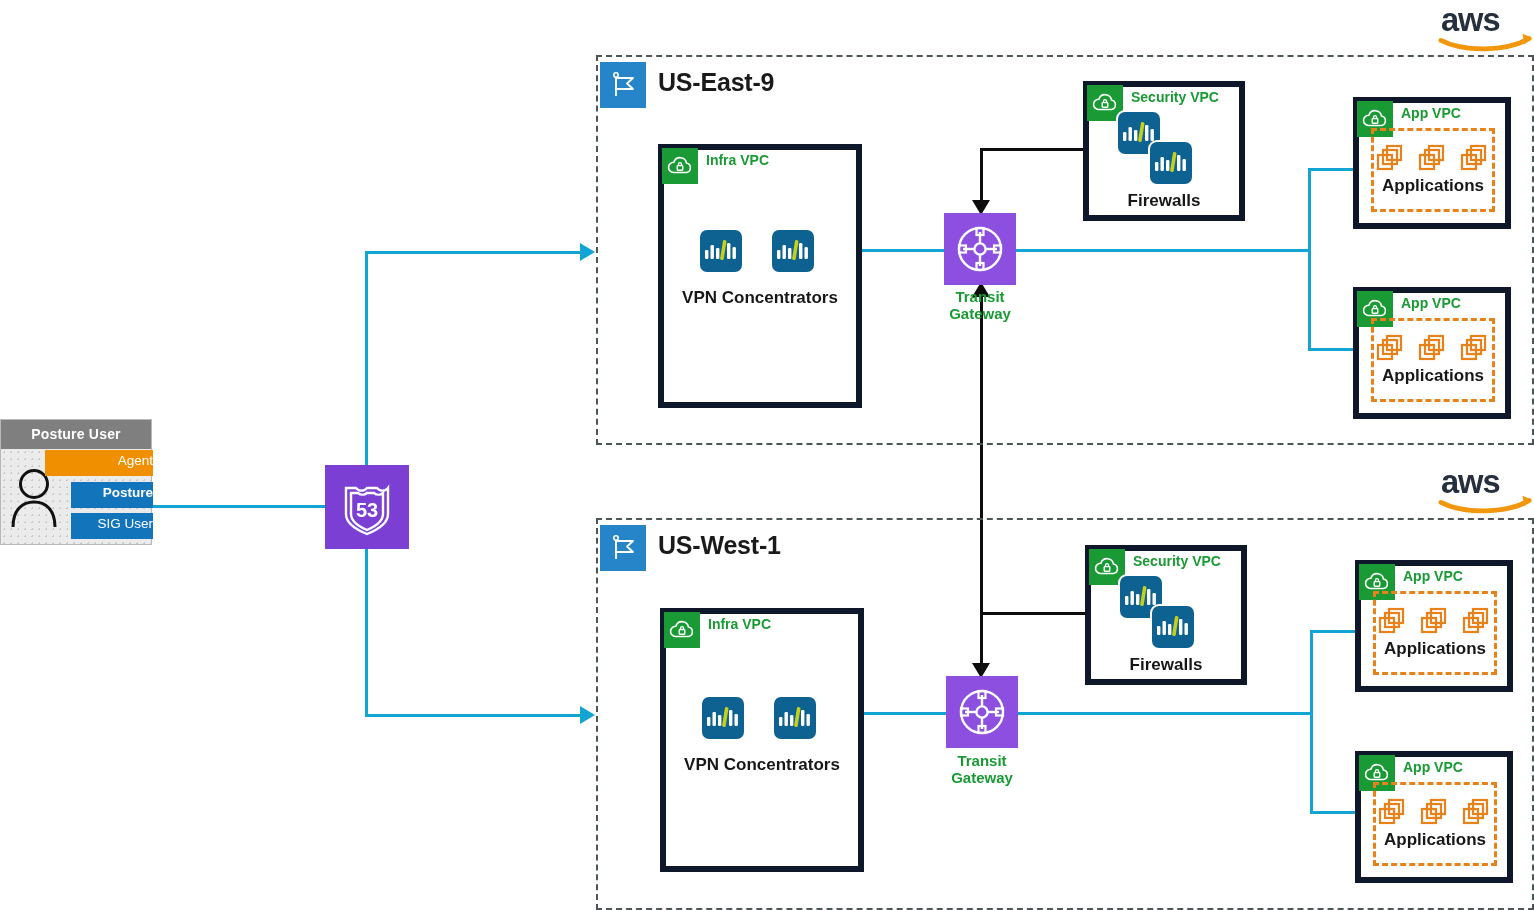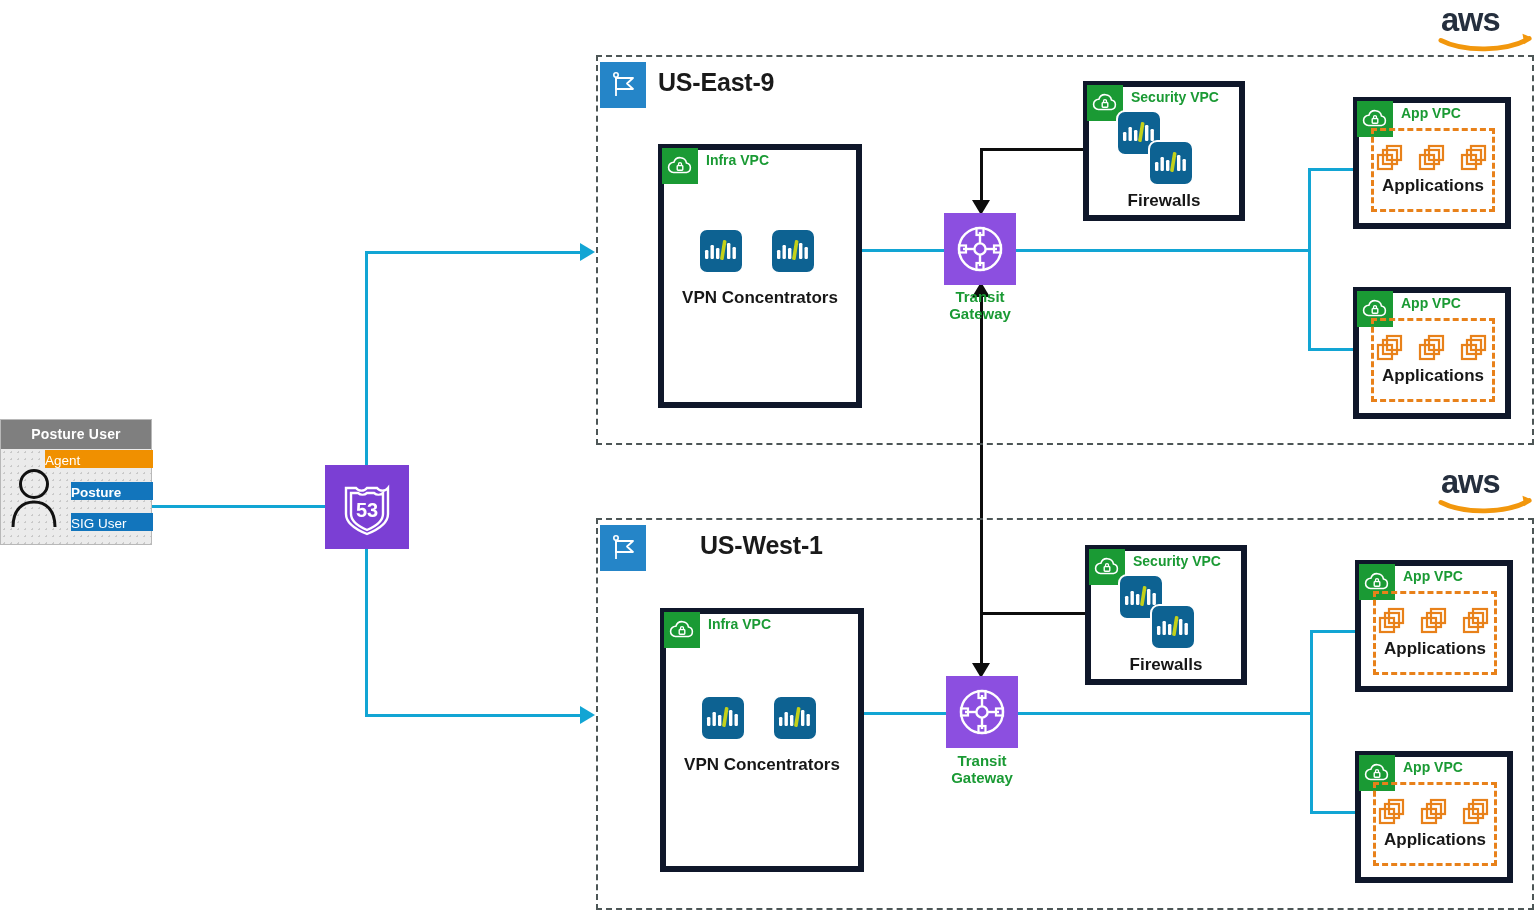--- a/index.html
+++ b/index.html
@@ -143,22 +143,22 @@
     position: relative;
     height: 95px;
     background-color: #ebebeb;
     background-image: radial-gradient(#c9c9c9 1px, transparent 1px);
     background-size: 7px 7px;
   }
   .ru-pill {
     position: absolute;
     font-size: 13.5px;
     color: #ffffff;
-    text-align: left;
-    padding: 3px 0 0 0;
+    text-align: right;
+    padding: 3px 0 8px 0;
     box-sizing: border-box;
   }
   .pill-agent   { background: #f09000; }
   .pill-posture { background: #1275bc; font-weight: bold; }
   .pill-sig     { background: #1275bc; }
 
   
   .aws-logo { width: 96px; }
 
   
@@ -414,21 +414,21 @@
 
   <div class="region-box abs" style="left:596px; top:518px; width:938px; height:392px;"></div>
 
   <div class="region-flag abs" style="left:600px; top:525px;">
     <svg width="30" height="30" viewBox="0 0 30 30">
       <circle cx="8" cy="5" r="2.2" fill="none" stroke="#fff" stroke-width="1.6"></circle>
       <line x1="8" y1="7.2" x2="8" y2="26" stroke="#fff" stroke-width="1.8"></line>
       <path d="M8 8 H25 L19 13.5 L25 19 H8 Z" fill="none" stroke="#fff" stroke-width="1.8" stroke-linejoin="round"></path>
     </svg>
   </div>
-  <div class="region-label abs" style="left:658px; top:531px;margin-left:42px;">US-West-1</div>
+  <div class="region-label abs" style="left:658px; top:531px;">US-West-1</div>
 
   <div class="vpc-box abs" style="left:660px; top:608px; width:204px; height:264px;">
     <div class="vpc-tab">
       <svg width="26" height="24" viewBox="0 0 28 24">
         <path d="M7 19 a5.5 5.5 0 0 1 0.4 -11 A7 7 0 0 1 21 8.8 A5.2 5.2 0 0 1 21 19 Z" fill="none" stroke="#fff" stroke-width="1.7"></path>
         <rect x="11" y="11.6" width="6" height="5" rx="0.8" fill="none" stroke="#fff" stroke-width="1.5"></rect>
         <path d="M12.4 11.6 v-1.6 a1.6 1.6 0 0 1 3.2 0 v1.6" fill="none" stroke="#fff" stroke-width="1.5"></path>
       </svg>
     </div>
     <div class="vpc-title" style="left:42px;">Infra VPC</div>

